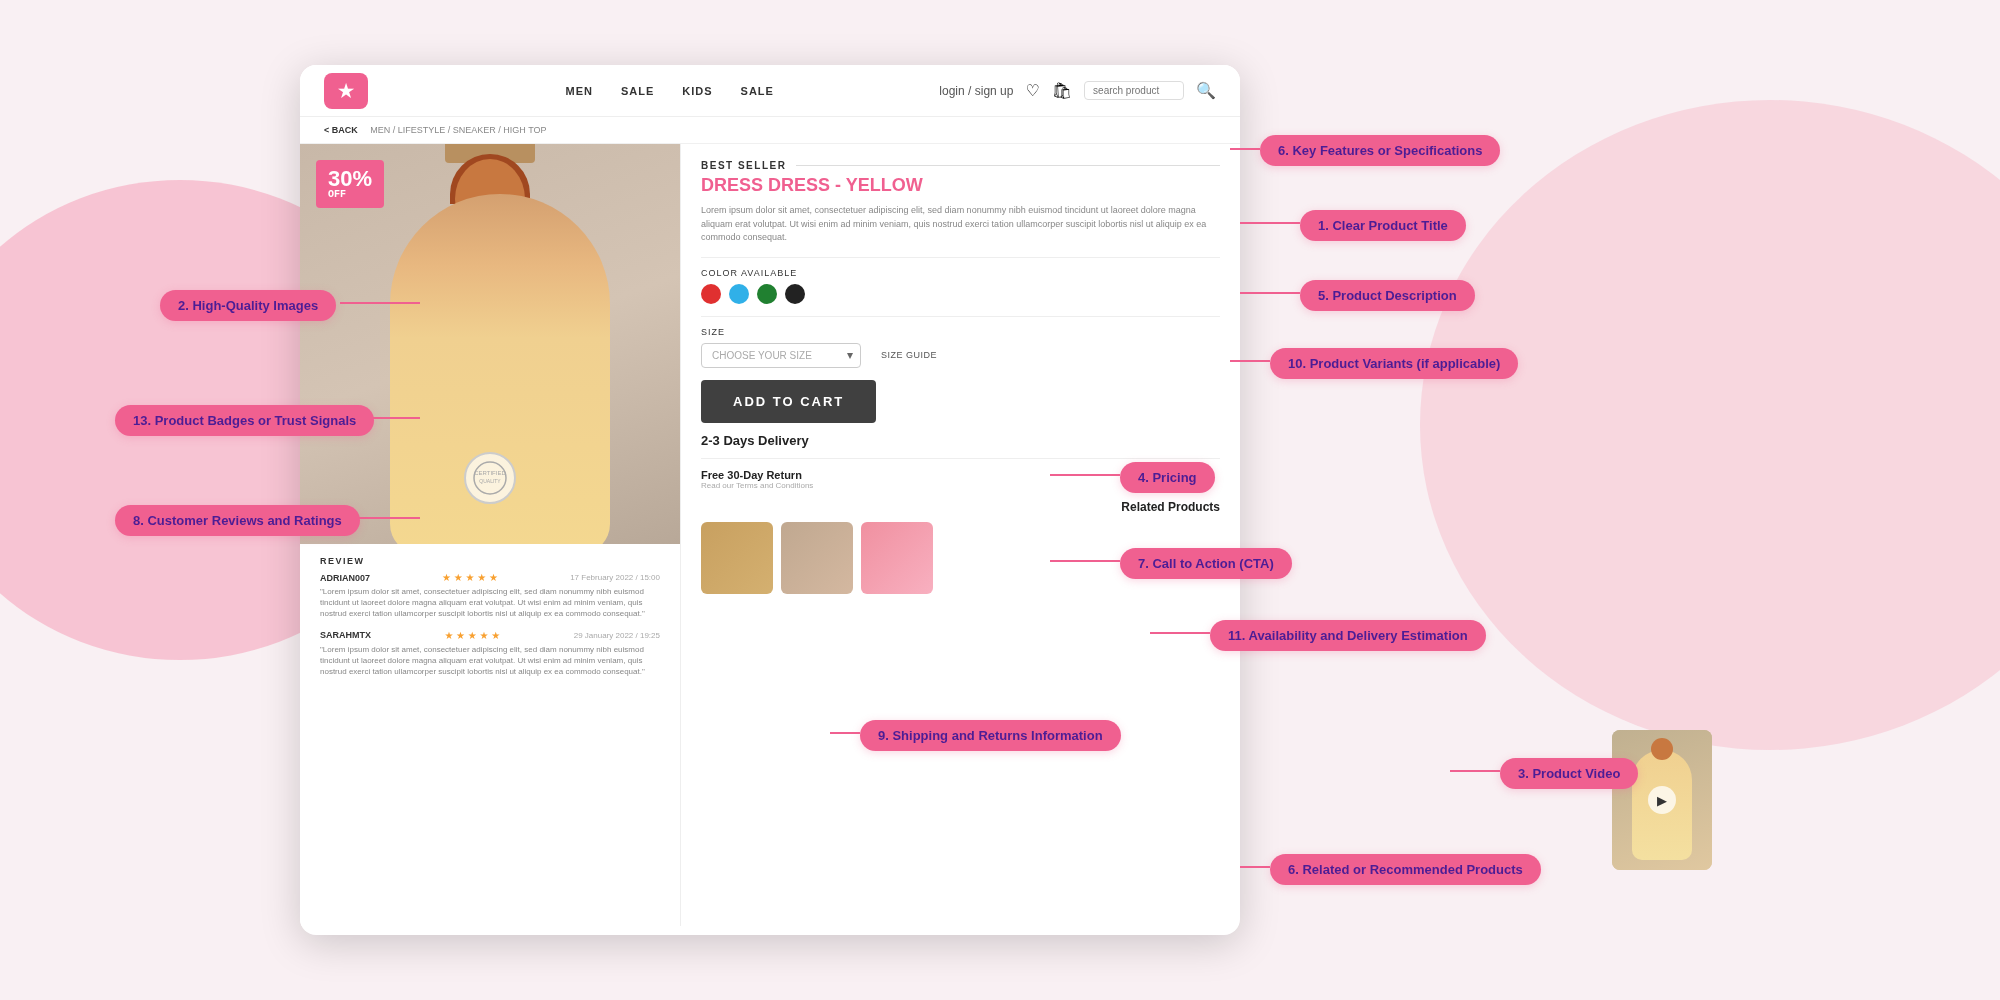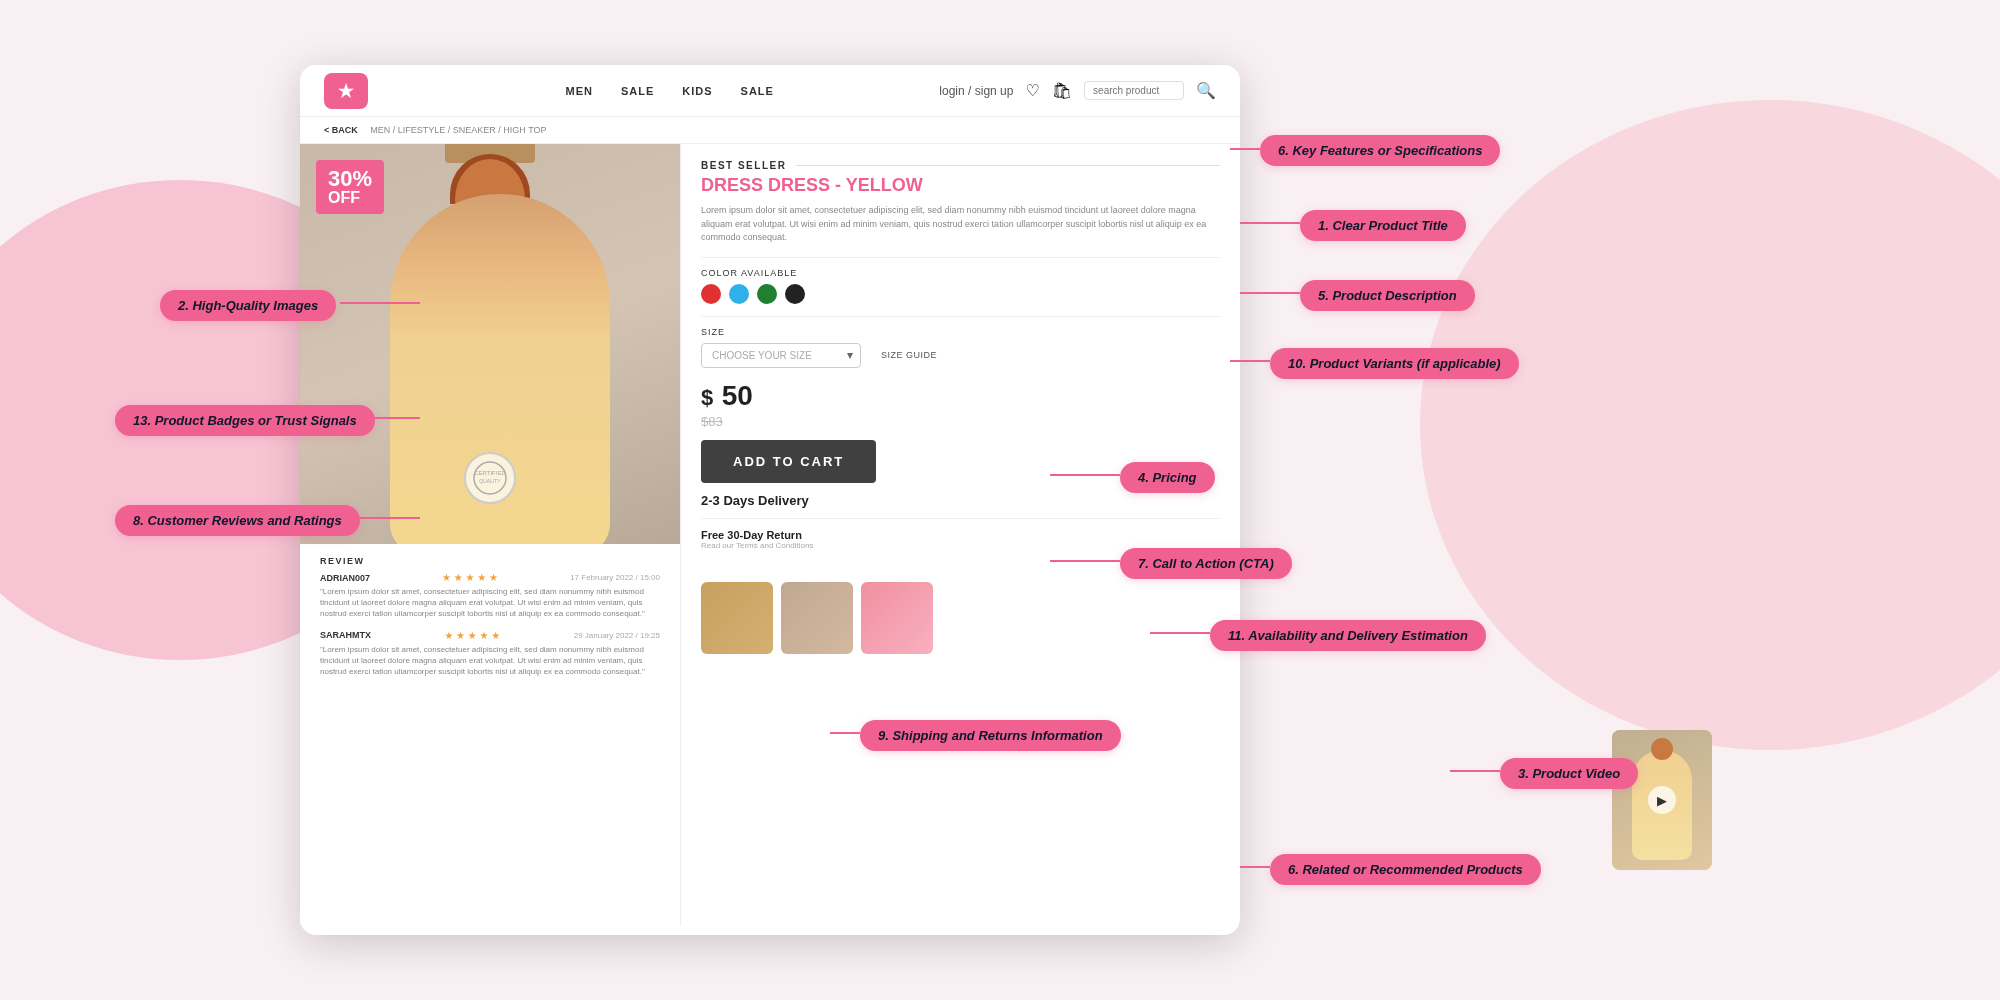--- a/index.html
+++ b/index.html
@@ -153,22 +153,23 @@
       background: #f06090;
       color: #fff;
       padding: 8px 12px;
       font-size: 22px;
       font-weight: 900;
       border-radius: 4px;
       line-height: 1;
       z-index: 5;
     }
     .discount-badge .off-text {
-      font-size: 16px;
+      font-size: 10px;
       display: block;
+      font-family: Liberation Mono, monospace;
     }
     .trust-badge {
       position: absolute;
       bottom: 40px;
       left: 50%;
       transform: translateX(-50%);
       width: 52px;
       height: 52px;
       border: 2px solid #ccc;
       border-radius: 50%;
@@ -424,29 +425,28 @@
       align-items: center;
       justify-content: center;
       font-size: 14px;
       color: #333;
     }
 
     
     .annotation {
       position: absolute;
       background: #f06090;
-      color: #0f172a;
+      color: #4c1d95;
       font-size: 13px;
       font-weight: 700;
       padding: 8px 18px;
       border-radius: 24px;
       white-space: nowrap;
       z-index: 10;
       box-shadow: 0 2px 8px rgba(240,96,144,0.25);
-      font-style: italic;
     }
     
     .connector-line {
       position: absolute;
       background: #f06090;
       z-index: 9;
     }
     .connector-h {
       height: 2px;
     }
@@ -549,26 +549,20 @@
       <div class="section-label">SIZE</div>
       <div class="size-row">
         <div class="size-select-wrap">
           <select class="size-select">
             <option>CHOOSE YOUR SIZE</option>
             <option>XS</option><option>S</option><option>M</option><option>L</option><option>XL</option>
           </select>
         </div>
         <span class="size-guide-btn">SIZE GUIDE</span>
       </div>
-      <div style="margin:6px 0;">
-        <span style="font-size:22px; font-weight:700; color:#222;">$</span>
-        <span style="font-size:28px; font-weight:700; color:#222; margin-left:4px;">50</span>
-        <br>
-        <span style="font-size:13px; color:#bbb; text-decoration:line-through;">$83</span>
-      </div>
       <button class="add-to-cart-btn">ADD TO CART</button>
       <div class="delivery-info">2-3 Days Delivery</div>
       <div class="divider-line"></div>
       <div class="return-info">Free 30-Day Return</div>
       <div class="return-sub">Read our Terms and Conditions</div>
       <div class="related-products-section">
         <div class="related-title">Related Products</div>
         <div class="related-grid">
           <div class="related-thumb thumb-1"></div>
           <div class="related-thumb thumb-2"></div>

